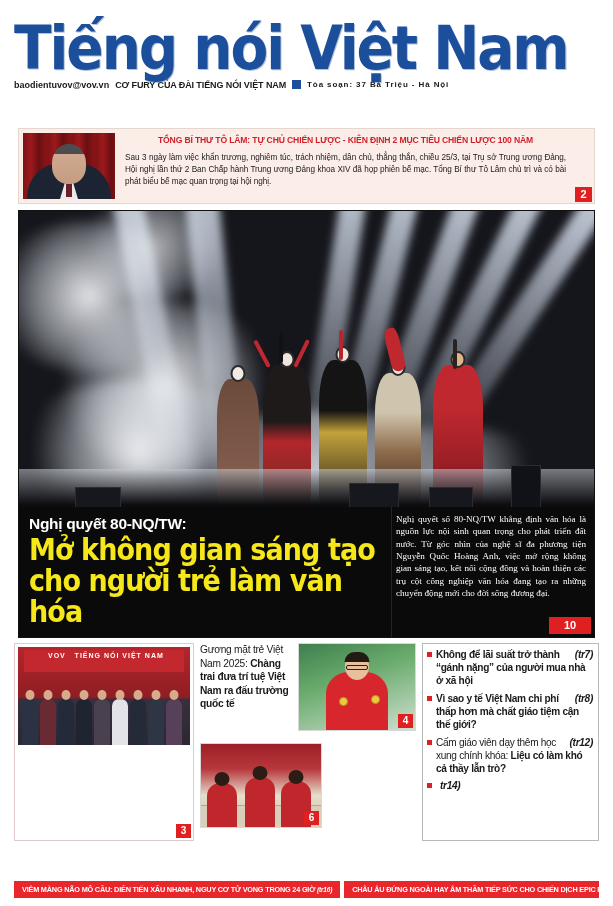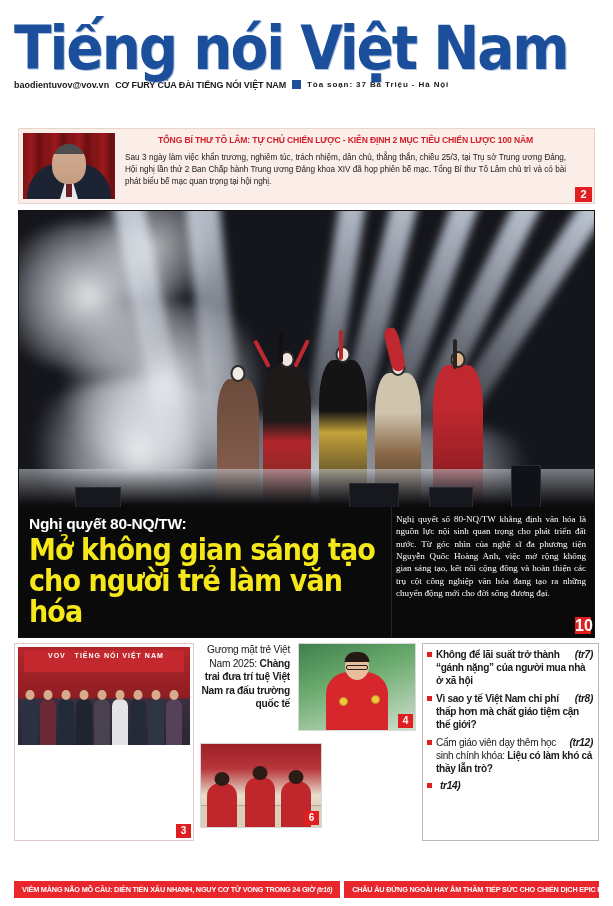--- a/index.html
+++ b/index.html
@@ -163,21 +163,21 @@
     font-stretch: condensed;
   }
   .cap-right {
     flex: 1; padding: 6px 8px 6px 4px; position: relative;
     border-left: 1px solid #262626;
   }
   .cap-right p {
     color: #ffffff; font-family: "Liberation Serif", serif;
     font-size: 9.1px; line-height: 1.36; text-align: justify;
   }
-  .pg-hero { right: 3px; bottom: 3px; width: 16px; height: 17px; font-size: 16px; line-height: 17px; }
+  .pg-hero { right: 3px; bottom: 3px; width: 42px; height: 17px; font-size: 11px; line-height: 17px; }
 
   
   .bottom {
     margin: 5px 14px 0 14px; display: flex; gap: 6px; height: 198px;
   }
   .col { position: relative; }
   .col-a { width: 180px; flex: none; border: 1px solid #e3c9c9; }
   .col-b { width: 216px; flex: none; }
   .col-c { flex: 1; border: 1px solid #b9b9b9; padding: 4px 5px 4px 4px; }
 
@@ -361,21 +361,21 @@
           <div class="p" style="left:148px; background:#57415a;"></div>
         </div>
       </div>
     </div>
     <div class="pgbadge pg-a">3</div>
   </div>
 
   <div class="col col-b">
 
     <div class="row-b row-b1">
-      <div class="txt-b" style="flex:1; text-align:right; padding-right:4px;">
+      <div class="txt-b" style="flex:1; padding-right:4px;">
         <span class="lead2">Gương mặt trẻ Việt Nam 2025:</span>
         <span class="bold2">Chàng trai đưa trí tuệ Việt Nam ra đấu trường quốc tế</span>
       </div>
       <div class="thumb t-b1">
         <div class="img-medal">
           <div class="man"></div>
           <div class="face"></div>
           <div class="hair"></div>
           <div class="glass"></div>
           <div class="mdl" style="left:40px; bottom:24px;"></div>
@@ -411,21 +411,21 @@
       <span class="bsq"></span>
       <span class="btxt">
         <span class="pg">(tr8)</span>
         <span class="b">Vì sao y tế Việt Nam chi phí thấp hơn mà chất giáo tiệm cận thế giới?</span>
       </span>
     </div>
     <div class="bullet-item">
       <span class="bsq"></span>
       <span class="btxt">
         <span class="pg">(tr12)</span>
-        <span>Cấm giáo viên dạy thêm học sinh chính khóa:</span>
+        <span>Cấm giáo viên dạy thêm học xung chính khóa:</span>
         <span class="b">Liệu có làm khó cả thầy lẫn trò?</span>
       </span>
     </div>
     <div class="bullet-item">
       <span class="bsq"></span>
       <span class="btxt">
         <span class="pg">tr14)</span>
       </span>
     </div>
   </div>

